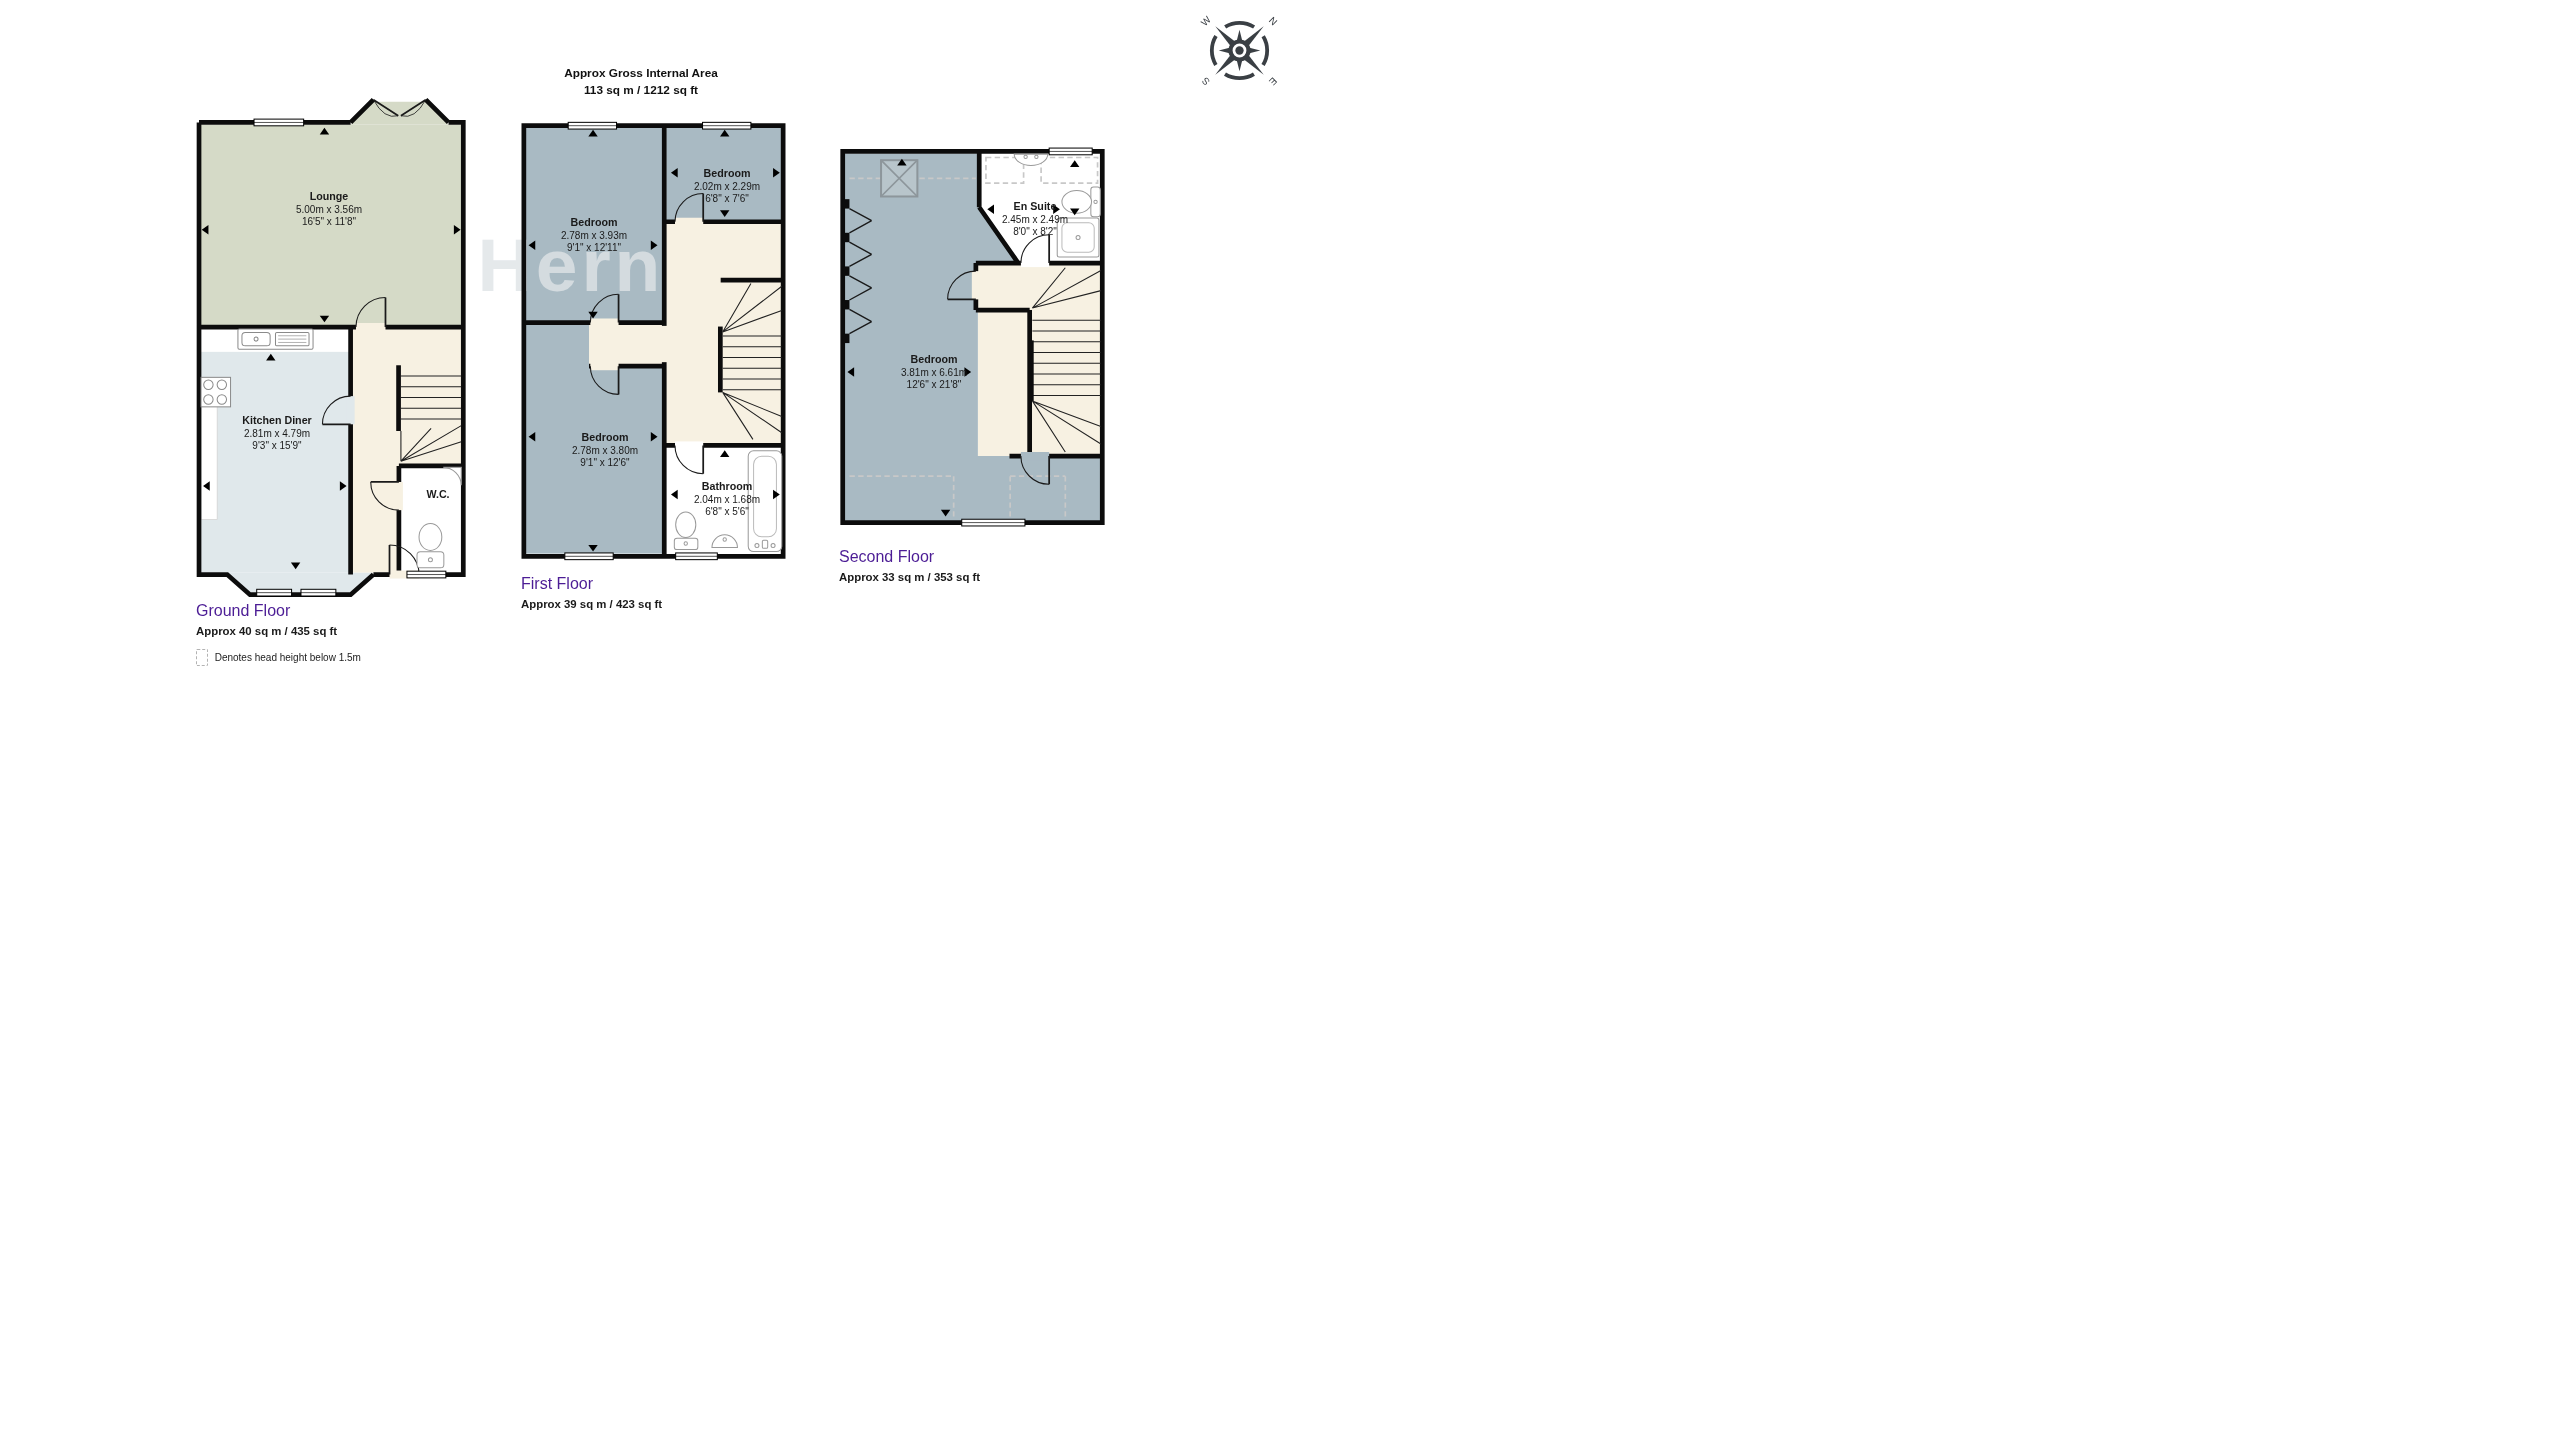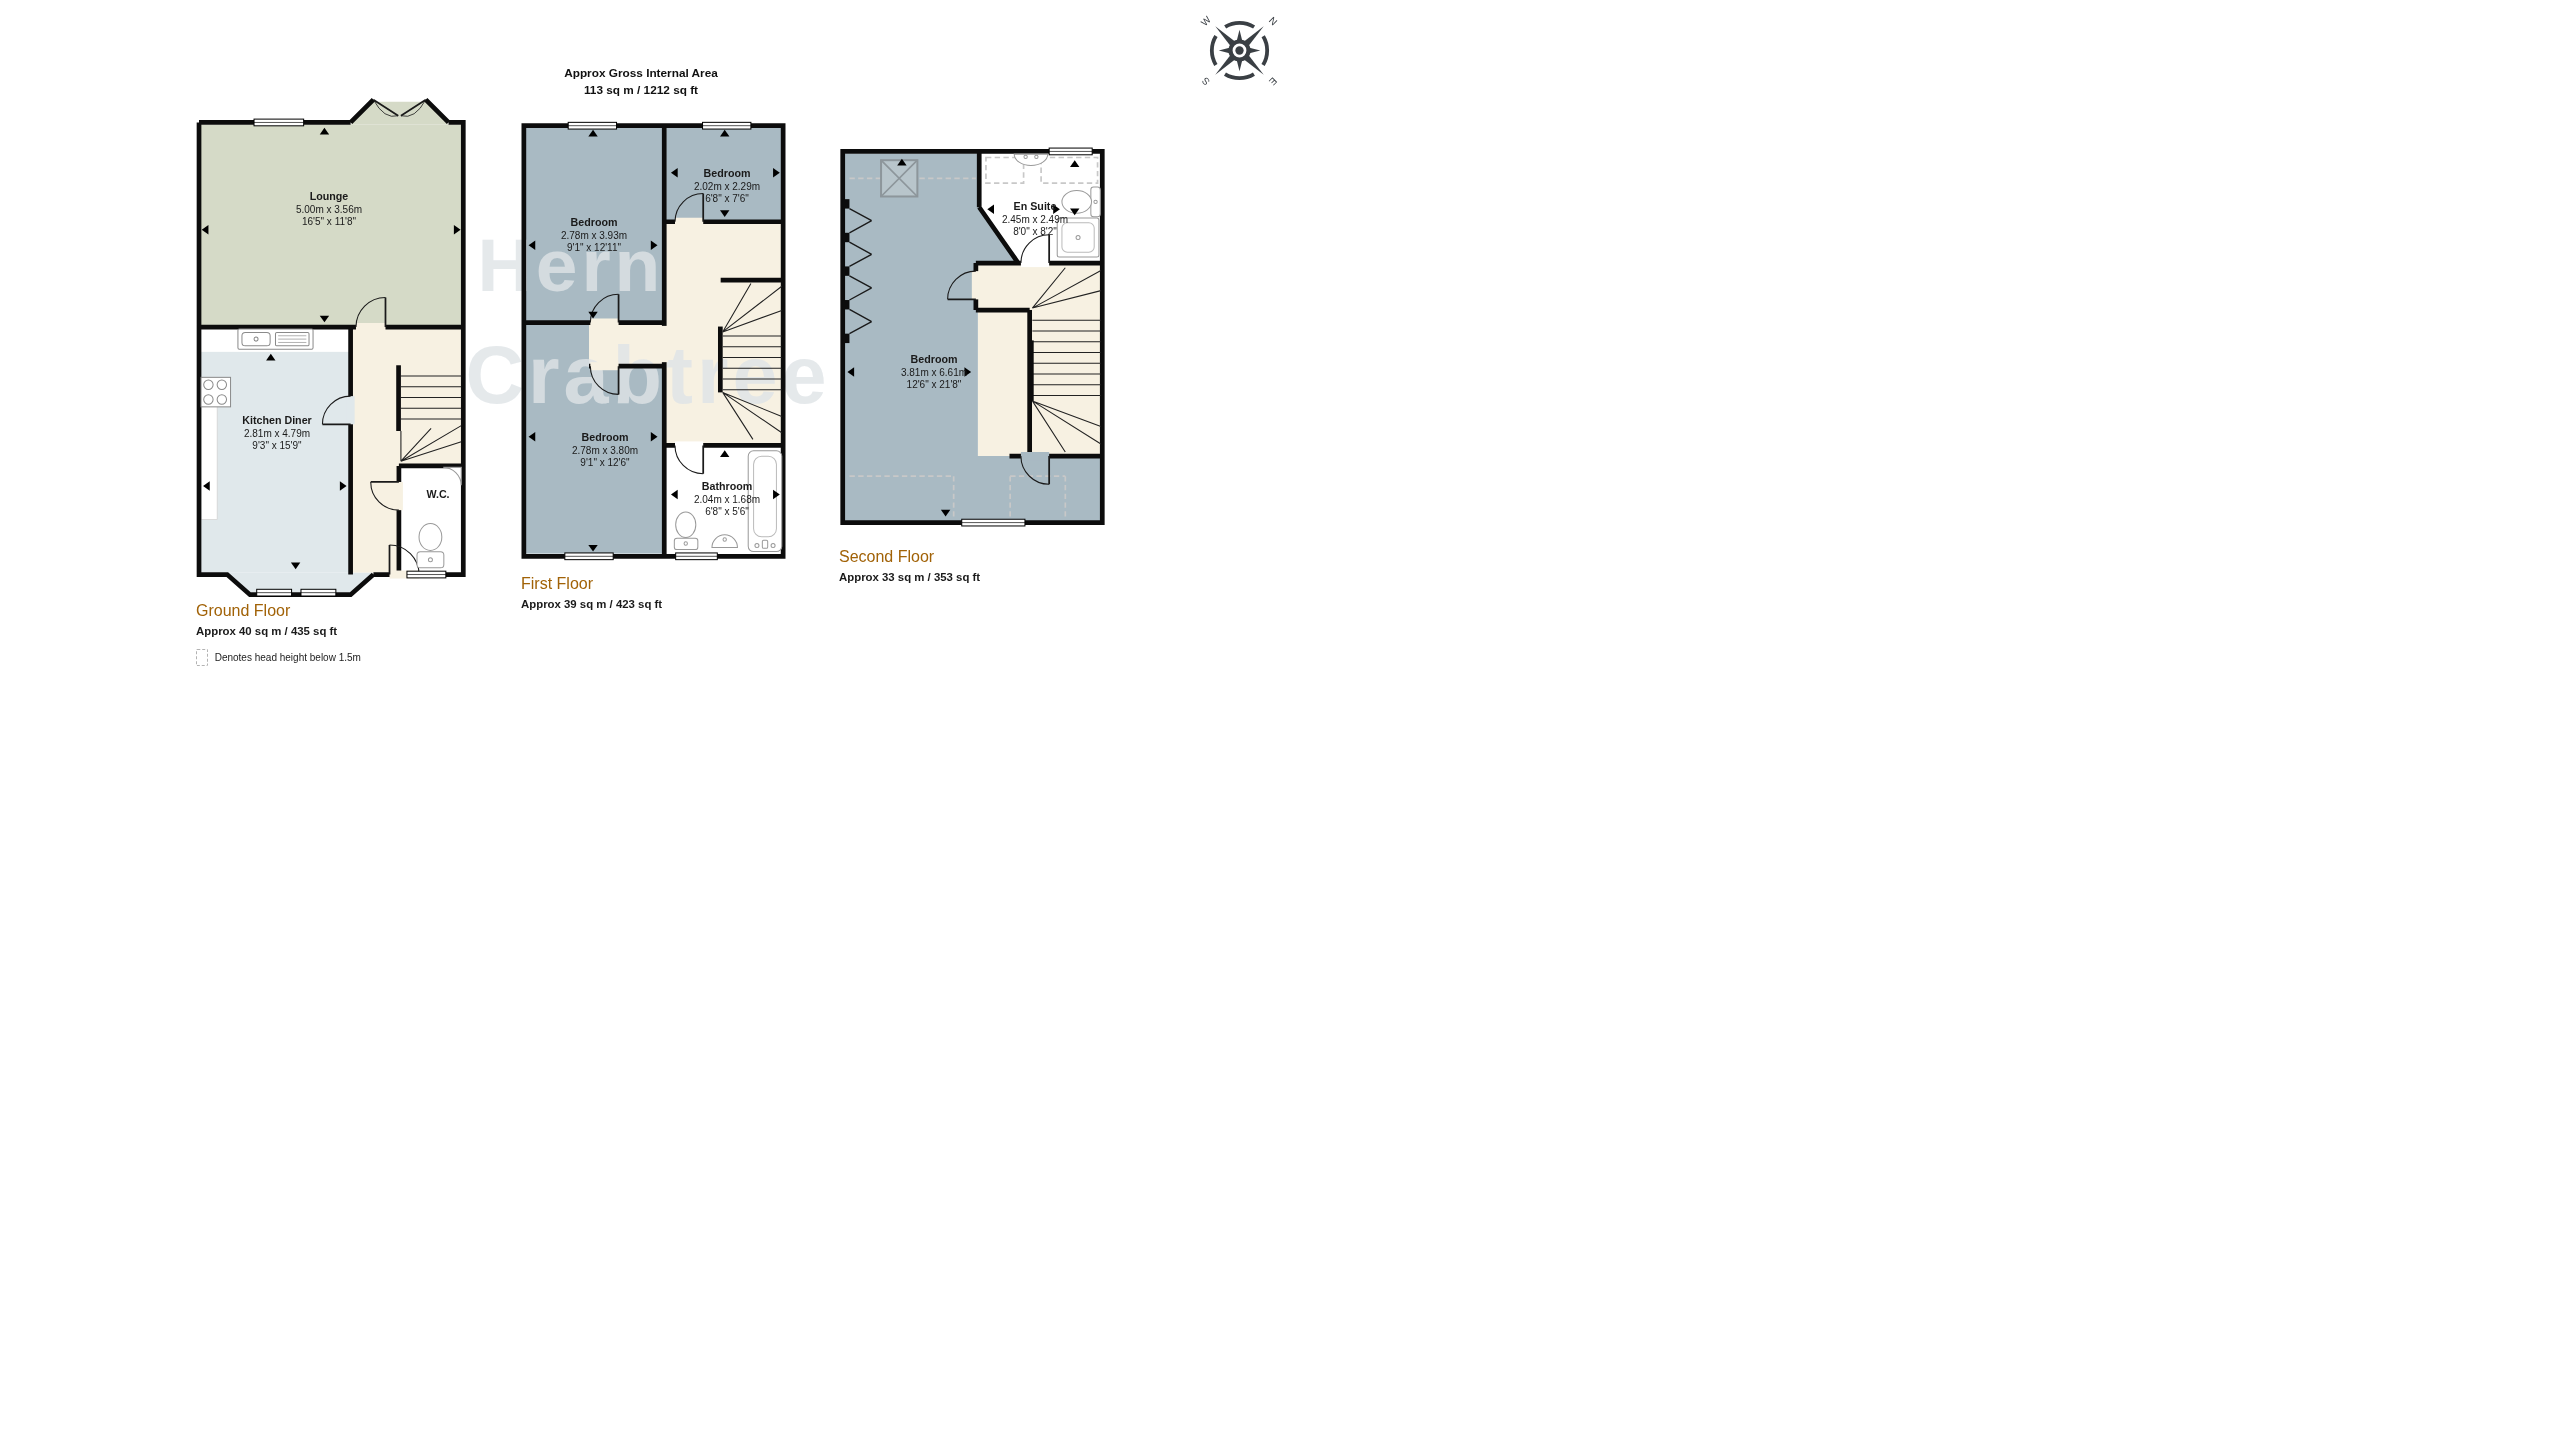--- a/index.html
+++ b/index.html
@@ -13,21 +13,21 @@
   .plan svg.lines{z-index:3;}
   .watermark{position:absolute;z-index:2;color:#dfe4e7;opacity:.8;font-weight:bold;
              letter-spacing:4px;pointer-events:none;}
   .wm1{position:absolute;left:571px;top:265px;transform:translate(-50%,-50%);font-size:75px;}
   .wm2{position:absolute;left:648px;top:375px;transform:translate(-50%,-50%);font-size:81px;}
   .room-label{position:absolute;transform:translate(-50%,-50%);text-align:center;z-index:4;
               line-height:1.28;white-space:nowrap;}
   .room-label .rn{font-weight:bold;font-size:10.7px;}
   .room-label .rm{font-size:10px;}
   .floor-cap{position:absolute;z-index:5;}
-  .floor-cap .ft{font-size:16px;font-weight:400;color:#a16207;}
+  .floor-cap .ft{font-size:16px;font-weight:400;color:#4c1d95;}
   .floor-cap .fa{font-size:11.4px;font-weight:bold;margin-top:5.4px;}
   .legend{position:absolute;left:196px;top:649px;z-index:5;display:flex;align-items:center;}
   .legend .box{width:10px;height:14.8px;border:1.3px dashed #b3b3b3;border-radius:1.3px;margin-right:6.7px;}
   .legend .txt{font-size:10px;color:#1c1c1c;}
   .footer{position:absolute;left:0;top:681px;width:100%;text-align:center;z-index:5;}
   .footer div{font-size:9px;line-height:1.32;color:#1d1d1d;}
   .compass{position:absolute;left:1198px;top:9.4px;z-index:5;}
   text.cl{font-size:14px;fill:#3a3f44;}
 </style>
 </head>
@@ -55,21 +55,20 @@
     <circle cx="60" cy="60" r="13" fill="#fff" stroke="#3a3f44" stroke-width="6"></circle>
     <circle cx="60" cy="60" r="6" fill="#3a3f44"></circle>
     <text class="cl" x="12" y="22" text-anchor="middle" transform="rotate(-45 12 18)">W</text>
     <text class="cl" x="108" y="22" text-anchor="middle" transform="rotate(45 108 18)">N</text>
     <text class="cl" x="12" y="108" text-anchor="middle" transform="rotate(-135 12 104)">S</text>
     <text class="cl" x="108" y="108" text-anchor="middle" transform="rotate(135 108 104)">E</text>
   </svg>
 
   <div class="watermark" style="left:0;top:0;width:100%;height:100%;">
     <div class="wm1">Hern</div>
-    <div class="wm2">Crabtree</div>
   </div>
 
   <div class="plan" style="left:195px;top:90px;width:275px;height:517px;">
     <svg class="fills" width="275" height="517" viewBox="0 0 410 770">
       <polygon points="232,51 266,17 344,17 378,51" fill="#d5dac7"></polygon>
       <rect x="9" y="51" width="388" height="299" fill="#d5dac7"></rect>
       <rect x="9" y="353" width="223" height="366" fill="#e0e8eb"></rect>
       <polygon points="48,719 82,749 232,749 266,719" fill="#e0e8eb"></polygon>
       <rect x="232" y="356" width="165" height="363" fill="#f7f1e2"></rect>
       <rect x="307" y="563" width="90" height="156" fill="#ffffff"></rect>

